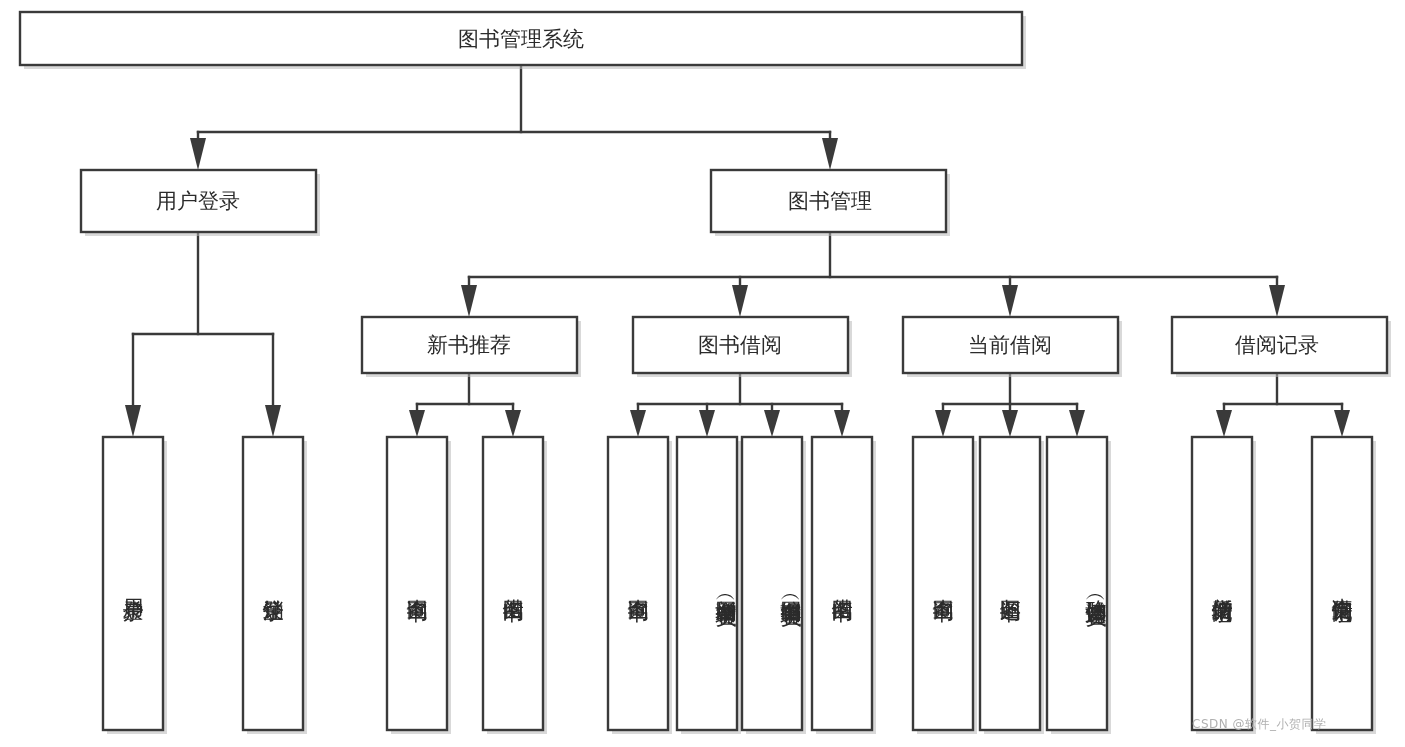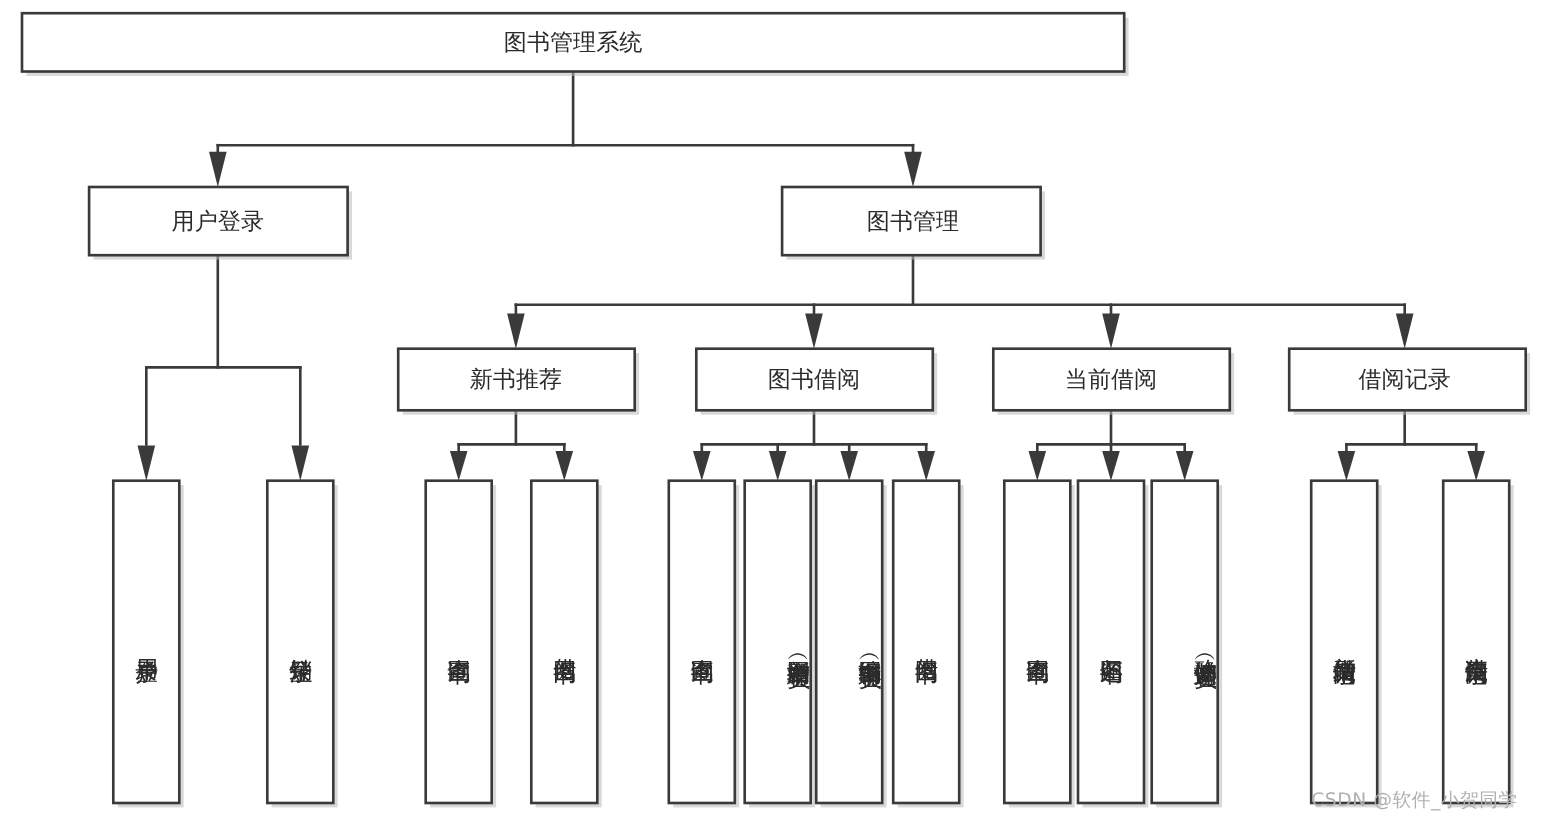--- a/index.html
+++ b/index.html
@@ -64,21 +64,21 @@
     font-size: 21px;
     line-height: 1.08;
     color: #2b2b2b;
     letter-spacing: 1px;
     white-space: nowrap;
     pointer-events: none;
   }
   .watermark {
     position: absolute;
     font-family: "DejaVu Sans", "Liberation Sans", sans-serif;
-    font-size: 17px;
+    font-size: 12px;
     color: #b0b0b0;
     white-space: nowrap;
     letter-spacing: 0.5px;
   }
 </style>
 </head>
 <body>
 
 <div id="diagram-root">
 

